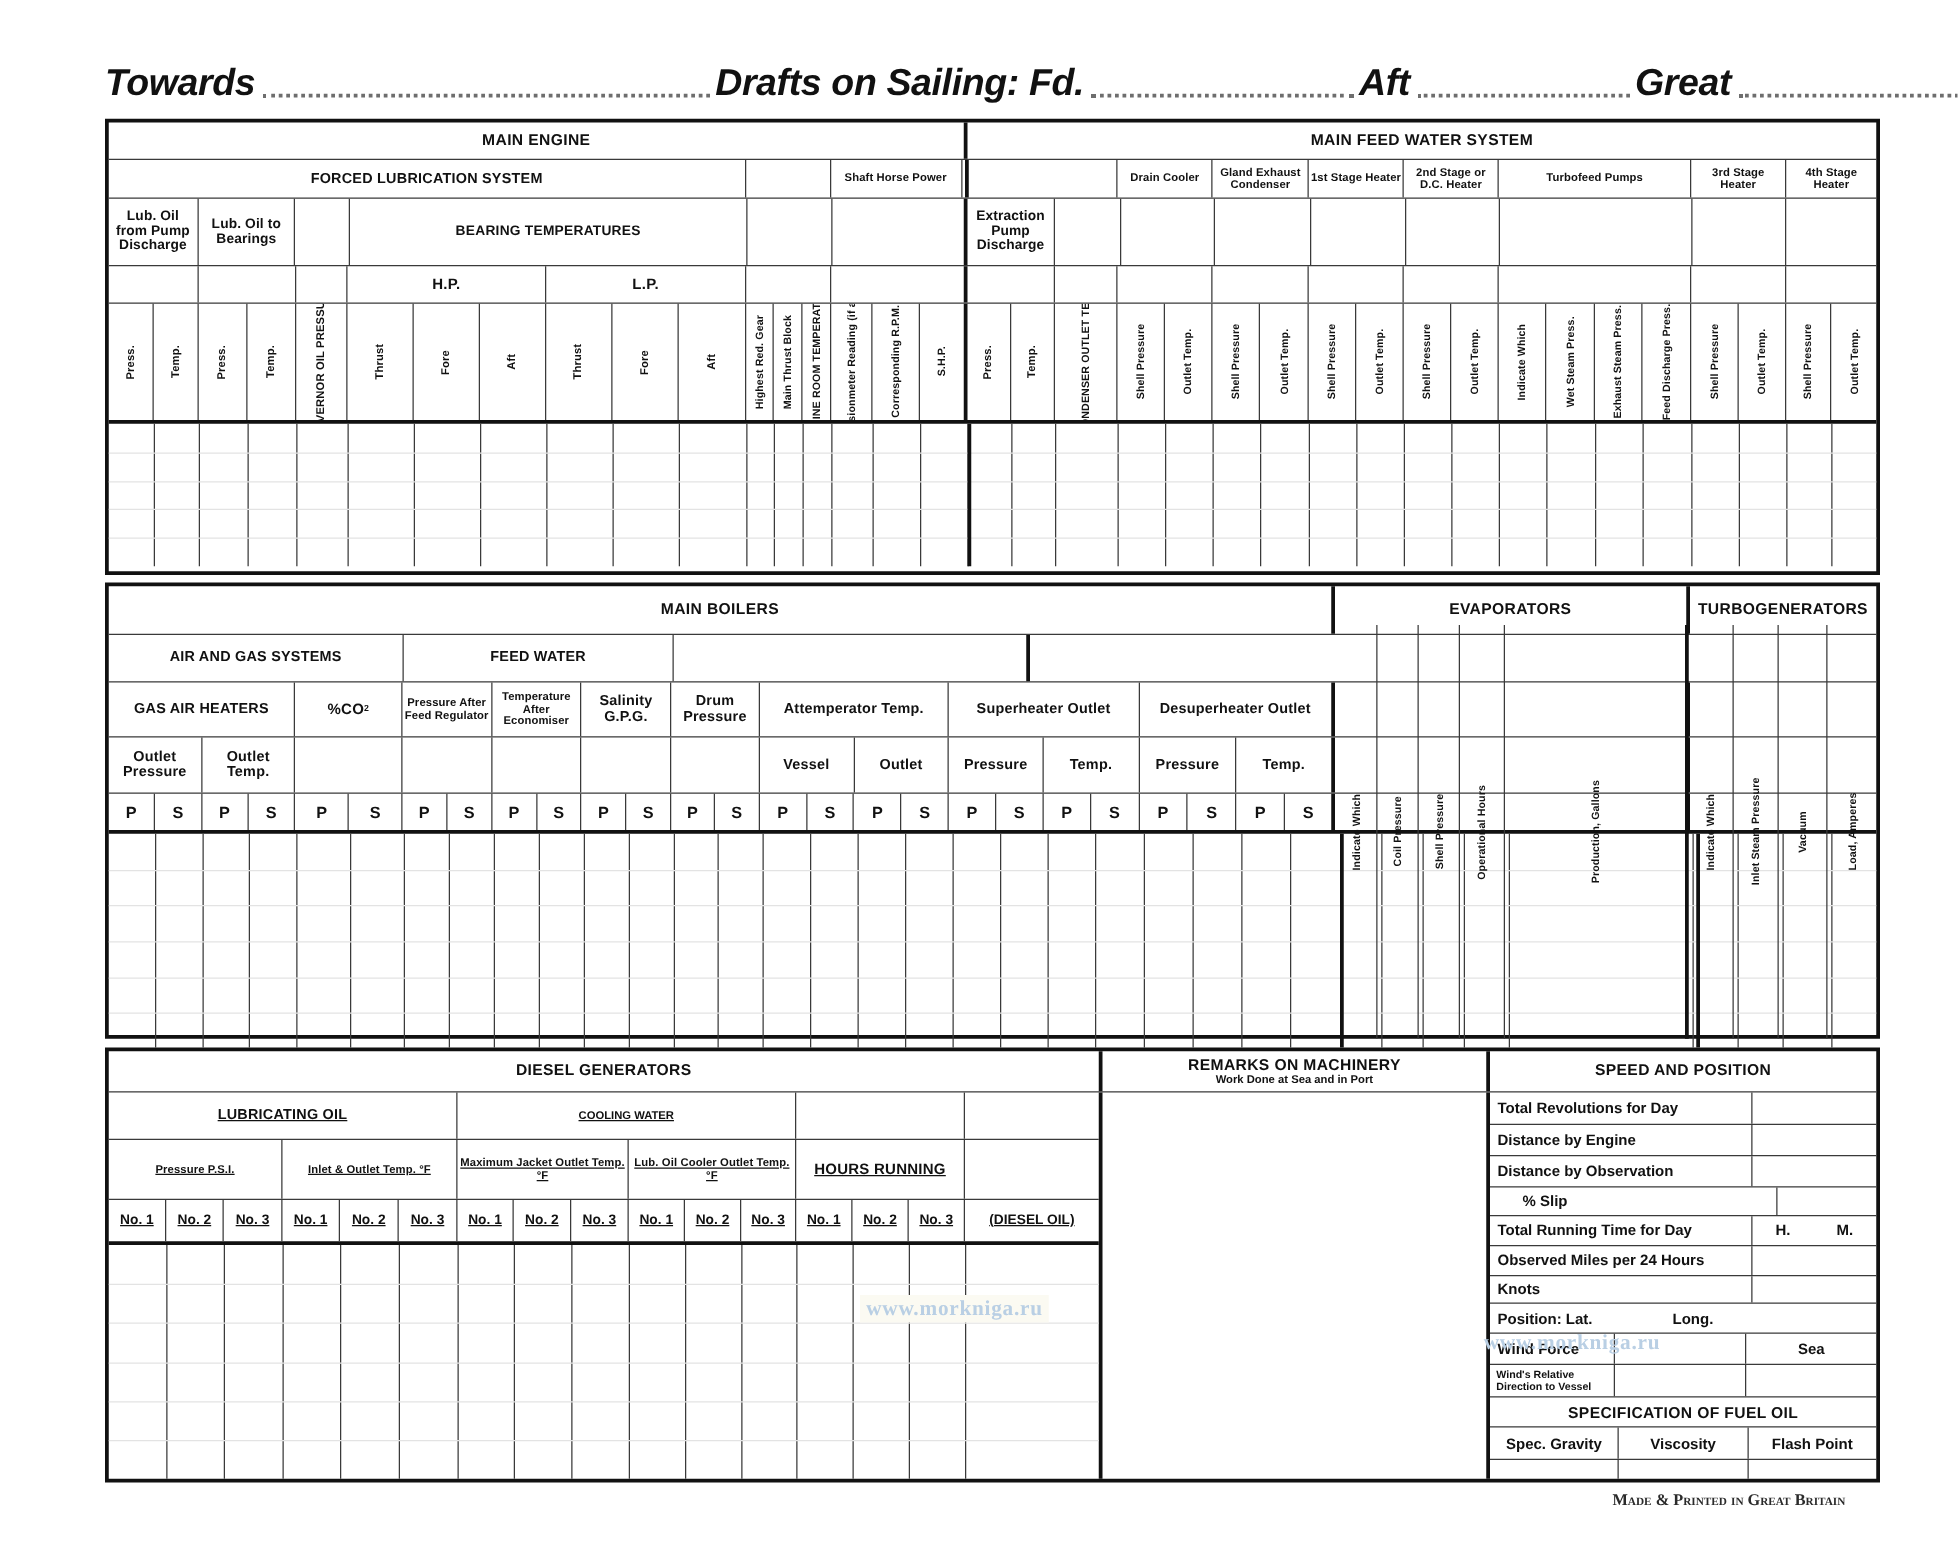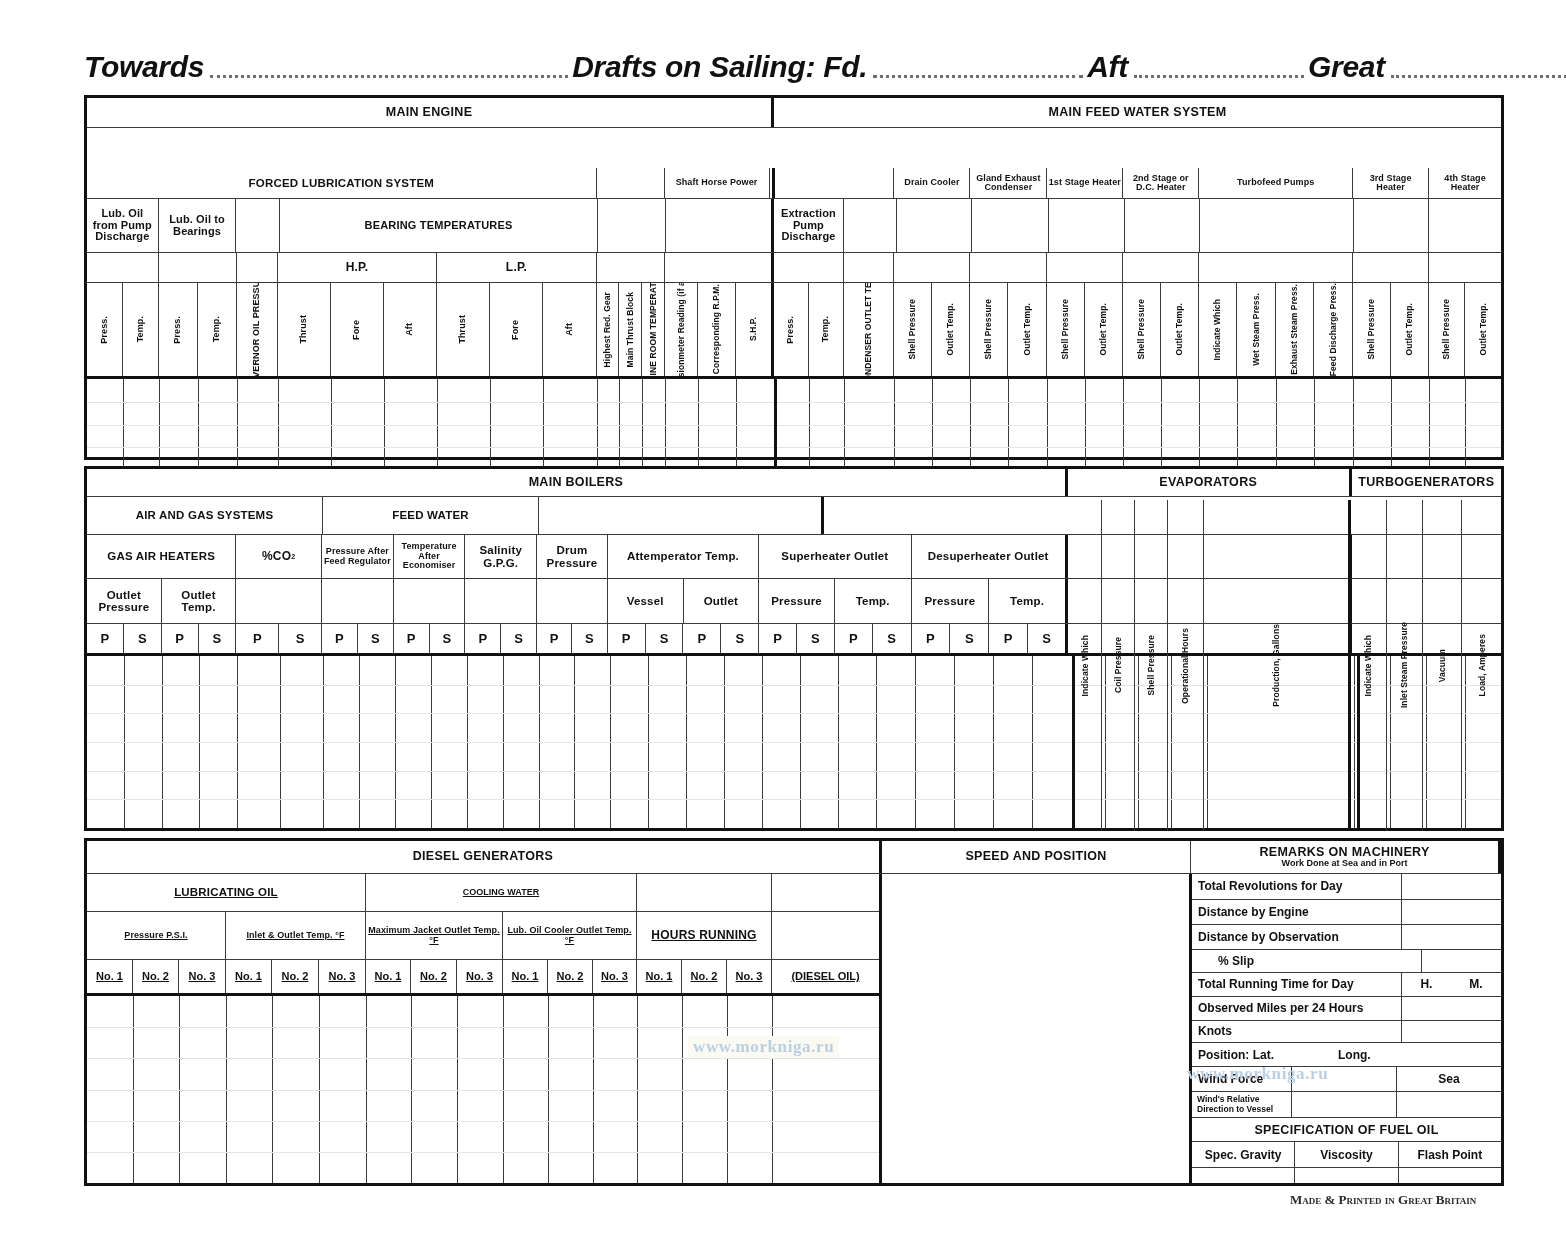--- a/index.html
+++ b/index.html
@@ -97,21 +97,21 @@
     <span class="tl-dots d4"></span>
   </div>
 
   <div class="block" style="left:84px;top:95px;width:1420px;height:365px;">
 
     <div class="row band" style="height:30px;">
       <div class="cell sectitle thickR" style="width:687px;">MAIN ENGINE</div>
       <div class="cell sectitle" style="width:727px;">MAIN FEED WATER SYSTEM</div>
     </div>
 
-    <div class="row band" style="height:31px;margin-top:40px;">
+    <div class="row band" style="height:31px;">
 
       <div class="cell grp" style="width:510px;">FORCED LUBRICATION SYSTEM</div>
       <div class="cell" style="width:22px;border-right:none;"></div>
       <div class="cell" style="width:23px;border-right:none;"></div>
       <div class="cell" style="width:23px;"></div>
       <div class="cell grp-sm" style="width:105px;">Shaft Horse Power</div>
       <div class="cell grp-sm thickR" style="width:4px;border-right:3px solid #111;"></div>
 
       <div class="cell grp-sm" style="width:70px;border-right:none;"></div>
       <div class="cell" style="width:25px;border-right:none;"></div>
@@ -318,21 +318,21 @@
         <div class="hline" style="top: 22.8px;"></div>
         <div class="hline" style="top: 45.6px;"></div>
         <div class="hline" style="top: 68.4px;"></div>
         <div class="hline" style="top: 91.2px;"></div>
         <div class="vline" style="left: 687px; width: 3px; background: rgb(17, 17, 17);"></div>
       </div>
   </div>
 
   <div class="block" style="left:84px;top:466px;width:1420px;height:365px;">
 
-    <div class="row band" style="height:28px;">
+    <div class="row band" style="height:39px;">
       <div class="cell sectitle thickR" style="width:985px;">MAIN BOILERS</div>
       <div class="cell sectitle thickR" style="width:285px;">EVAPORATORS</div>
       <div class="cell sectitle" style="width:150px;">TURBOGENERATORS</div>
     </div>
 
     <div class="row band" style="height:38px;">
       <div class="cell grp" style="width:236px;">AIR AND GAS SYSTEMS</div>
       <div class="cell grp" style="width:216px;">FEED WATER</div>
       <div class="cell thickR" style="width:285px;"></div>
       <div class="cell" style="width:150px;"></div>
@@ -476,25 +476,25 @@
       <div class="cell" style="width:40px;">
           <span class="vert sm">Load, Amperes</span>
         </div>
     </div>
   </div>
 
   <div class="block" style="left:84px;top:838px;width:1420px;height:348px;">
 
     <div class="row band" style="height:33px;">
       <div class="cell sectitle thickR" style="width:795px;">DIESEL GENERATORS</div>
-      <div class="cell sectitle" style="width:309px;">SPEED AND POSITION</div>
       <div class="cell thickR" style="width:310px;flex-direction:column;justify-content:center;">
         <div class="sectitle">REMARKS ON MACHINERY</div>
         <div style="font-size:9px;font-weight:bold;">Work Done at Sea and in Port</div>
       </div>
+      <div class="cell sectitle" style="width:309px;">SPEED AND POSITION</div>
     </div>
 
     <div class="row" style="height:309px;">
 
       <div style="width:795px;box-sizing:border-box;border-right:3px solid #111;display:flex;flex-direction:column;text-decoration:underline;">
         <div class="row band" style="height:38px;">
           <div class="cell grp" style="width:279px;">LUBRICATING OIL</div>
           <div class="cell" style="width:271px;border-right:1px solid #3a3a3a;" style2="">COOLING WATER</div>
           <div class="cell" style="width:135px;border-right:1px solid #3a3a3a;"></div>
           <div class="cell" style="width:107px;"></div>

